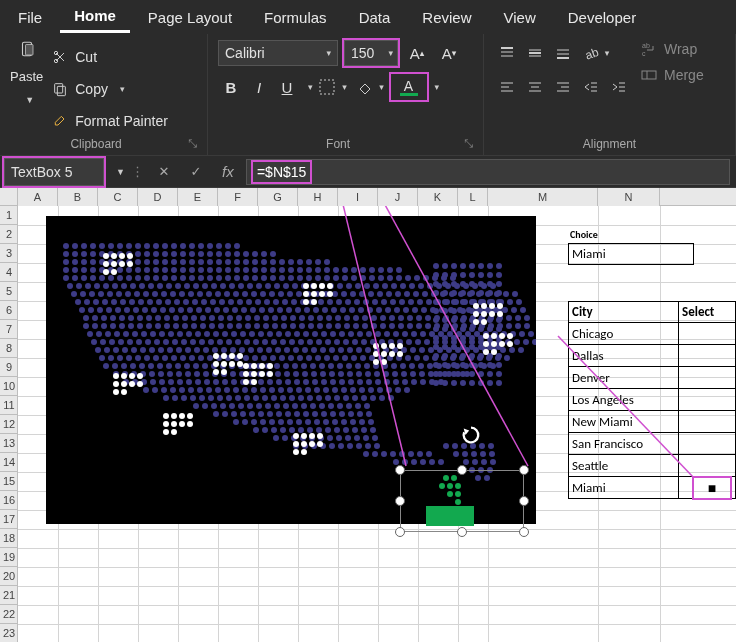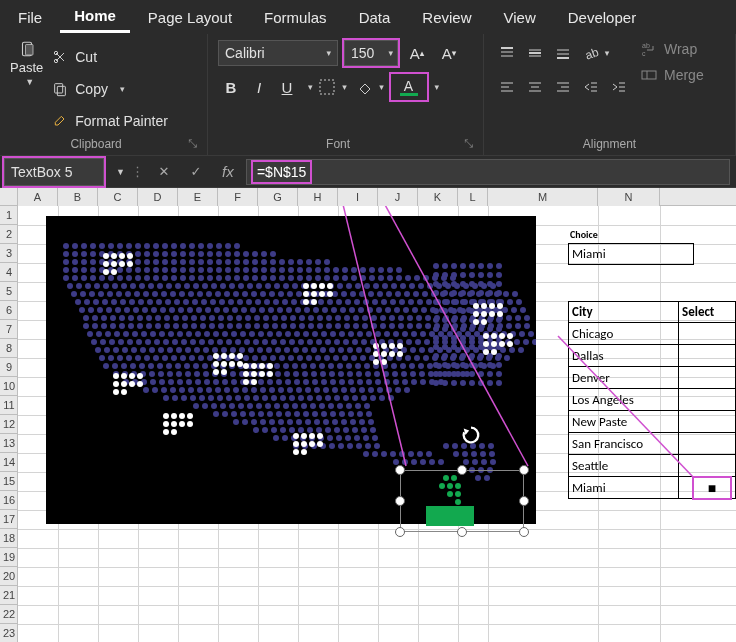--- a/index.html
+++ b/index.html
@@ -12,21 +12,21 @@
   .menu-item { padding: 6px 14px; cursor: pointer; font-size: 15px; color: #e8e8e8; }
   .menu-item.active { border-bottom: 3px solid #fff; font-weight: 600; color: #fff; }
 
   
   .ribbon { display: flex; background: #2b2b2b; height: 122px; border-bottom: 1px solid #3a3a3a; }
   .ribbon-group { display: flex; flex-direction: column; align-items: stretch; justify-content: space-between; padding: 6px 10px 4px; border-right: 1px solid #3a3a3a; }
   .ribbon-group-content { display: flex; flex: 1; align-items: flex-start; gap: 8px; }
   .ribbon-group-label { font-size: 12px; color: #aaa; text-align: center; margin-top: 4px; }
   .ribbon-group-label .expand { float: right; margin-left: 6px; font-size: 11px; color: #888; }
 
-  .paste-stack { display: flex; flex-direction: column; align-items: center; gap: 2px; }
+  .paste-stack { display: flex; flex-direction: column; align-items: center; gap: 11px; }
   .paste-icon svg { width: 34px; height: 36px; }
 
   .cut-copy-col { display: flex; flex-direction: column; gap: 6px; font-size: 14px; }
   .cut-copy-col .row { display: flex; align-items: center; gap: 6px; white-space: nowrap; margin-top: 8px; }
   .icon-box { width: 18px; height: 18px; display: inline-flex; align-items: center; justify-content: center; }
 
   .font-row1 { display: flex; align-items: center; gap: 6px; }
   .font-name { width: 120px; height: 26px; background: #3a3a3a; border: 1px solid #555; display: flex; align-items: center; padding: 0 6px; font-size: 14px; }
   .font-size { width: 54px; height: 26px; background: #3a3a3a; border: 1px solid #555; display: flex; align-items: center; justify-content: space-between; padding: 0 4px 0 6px; font-size: 14px; }
   .drop-arrow { font-size: 9px; color: #ccc; margin-left: 6px; }
@@ -1587,21 +1587,21 @@
       <div id="city-rows">
           <div class="cell-border-3" style="left: 550px; top: 117px; width: 168px; height: 22px;"></div>
           <div class="cell-text" style="left: 554px; top: 120px;">Chicago</div>
           <div class="cell-border-3" style="left: 550px; top: 139px; width: 168px; height: 22px;"></div>
           <div class="cell-text" style="left: 554px; top: 142px;">Dallas</div>
           <div class="cell-border-3" style="left: 550px; top: 161px; width: 168px; height: 22px;"></div>
           <div class="cell-text" style="left: 554px; top: 164px;">Denver</div>
           <div class="cell-border-3" style="left: 550px; top: 183px; width: 168px; height: 22px;"></div>
           <div class="cell-text" style="left: 554px; top: 186px;">Los Angeles</div>
           <div class="cell-border-3" style="left: 550px; top: 205px; width: 168px; height: 22px;"></div>
-          <div class="cell-text" style="left: 554px; top: 208px;">New Paste</div>
+          <div class="cell-text" style="left: 554px; top: 208px;">New Miami</div>
           <div class="cell-border-3" style="left: 550px; top: 227px; width: 168px; height: 22px;"></div>
           <div class="cell-text" style="left: 554px; top: 230px;">San Francisco</div>
           <div class="cell-border-3" style="left: 550px; top: 249px; width: 168px; height: 22px;"></div>
           <div class="cell-text" style="left: 554px; top: 252px;">Seattle</div>
           <div class="cell-border-3" style="left: 550px; top: 271px; width: 168px; height: 22px;"></div>
           <div class="cell-text" style="left: 554px; top: 274px;">Miami</div>
         </div>
 
       <div class="n15 highlight" style="left:676px; top:272px;">■</div>
 

